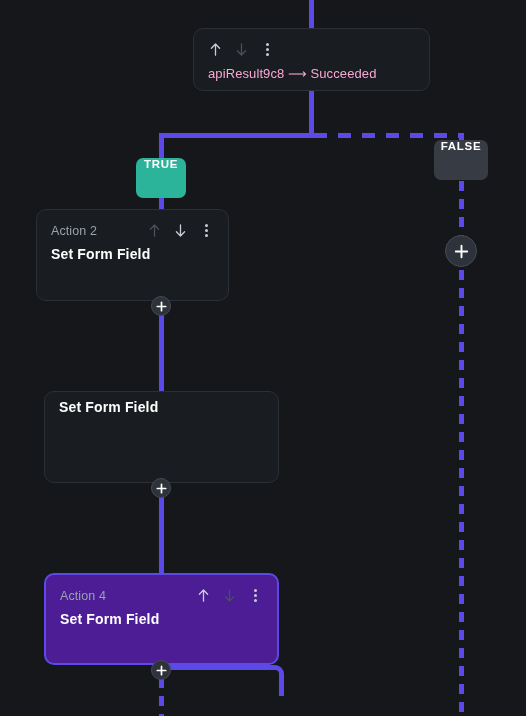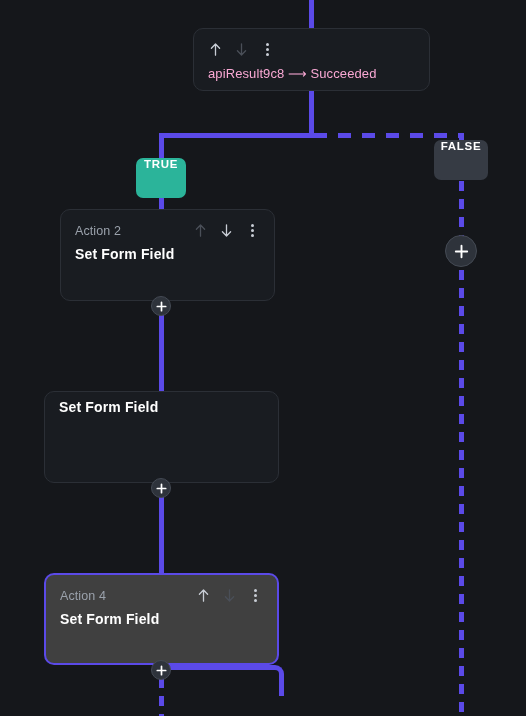--- a/index.html
+++ b/index.html
@@ -57,21 +57,21 @@
   
   .card {
     position: absolute;
     background: #191c21;
     border: 1px solid #2b2f36;
     border-radius: 10px;
     box-sizing: border-box;
   }
   .card.selected {
     border: 2px solid #5b4ae8;
-    background: #404040;
+    background: #4c1d95;
   }
   .card-head {
     display: flex;
     align-items: center;
     justify-content: space-between;
     padding: 12px 14px 0 14px;
   }
   .card-sub {
     color: #9aa1ab;
     font-size: 12.5px;
@@ -202,21 +202,21 @@
   </div>
 
   <div class="pill pill-true" style="left:136px; top:158px; width:50px;">
     <span>TRUE</span>
   </div>
 
   <div class="pill pill-false" style="left:434px; top:140px; width:54px;">
     <span>FALSE</span>
   </div>
 
-  <div class="card" style="left:60px; top:209px; width:215px; height:92px;">
+  <div class="card" style="left:36px; top:209px; width:193px; height:92px;">
     <div class="card-head">
       <span class="card-sub">Action 2</span>
       <span class="tools">
         <span class="ic">
           <svg width="13" height="15" viewBox="0 0 13 15">
             <path class="arrow-off" d="M6.5 13.2 V2.2 M2.4 6.2 L6.5 2.0 L10.6 6.2" fill="none" stroke-width="1.3" stroke-linecap="round" stroke-linejoin="round"></path>
           </svg>
         </span>
         <span class="ic">
           <svg width="13" height="15" viewBox="0 0 13 15">

